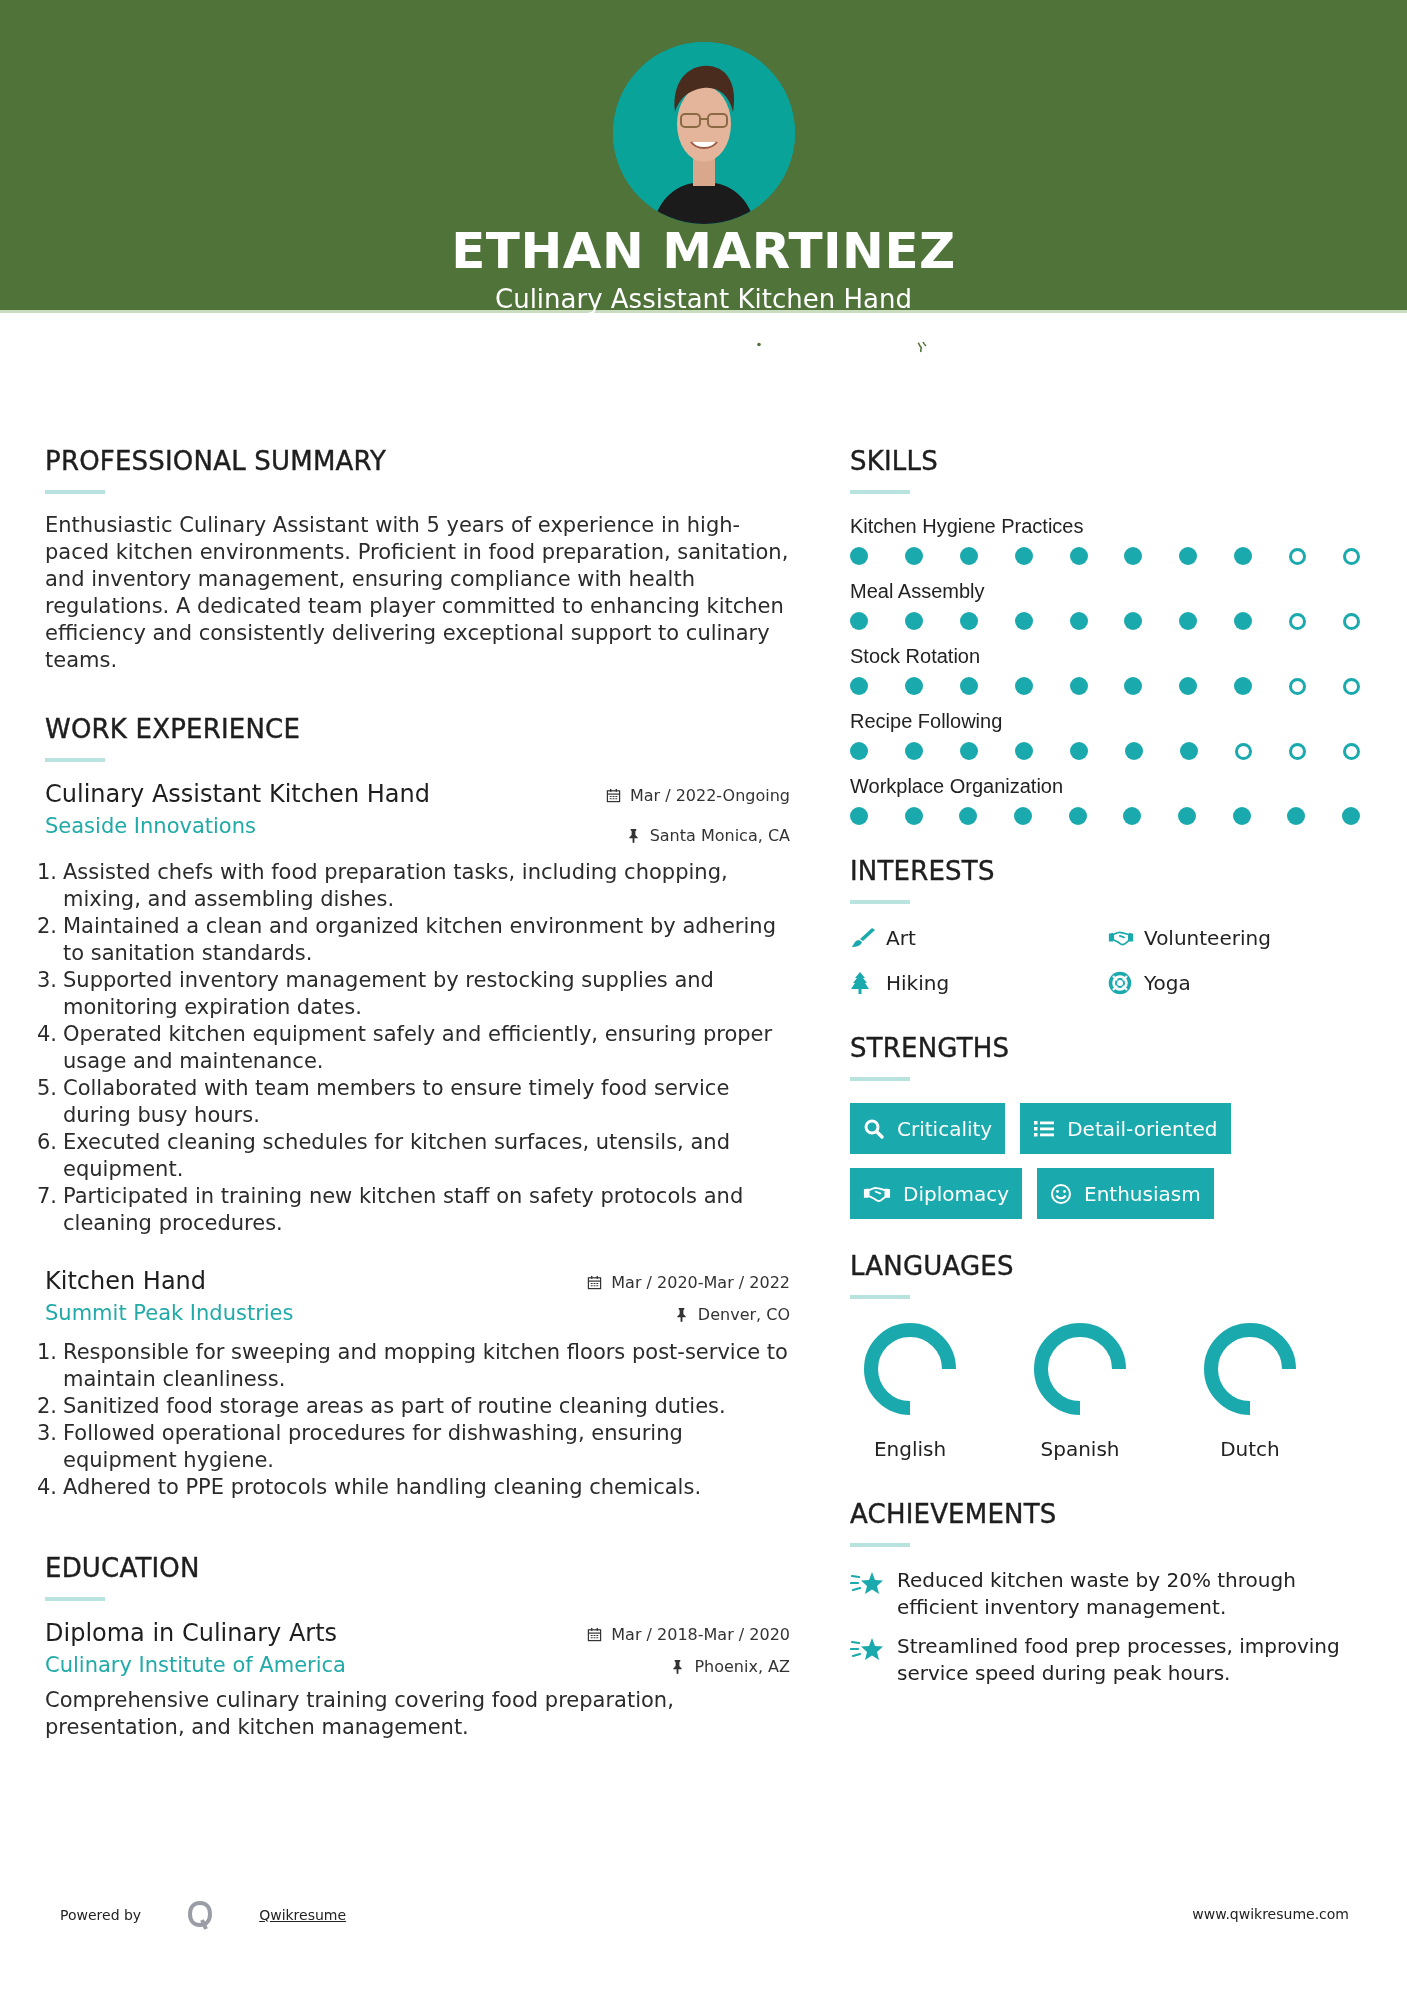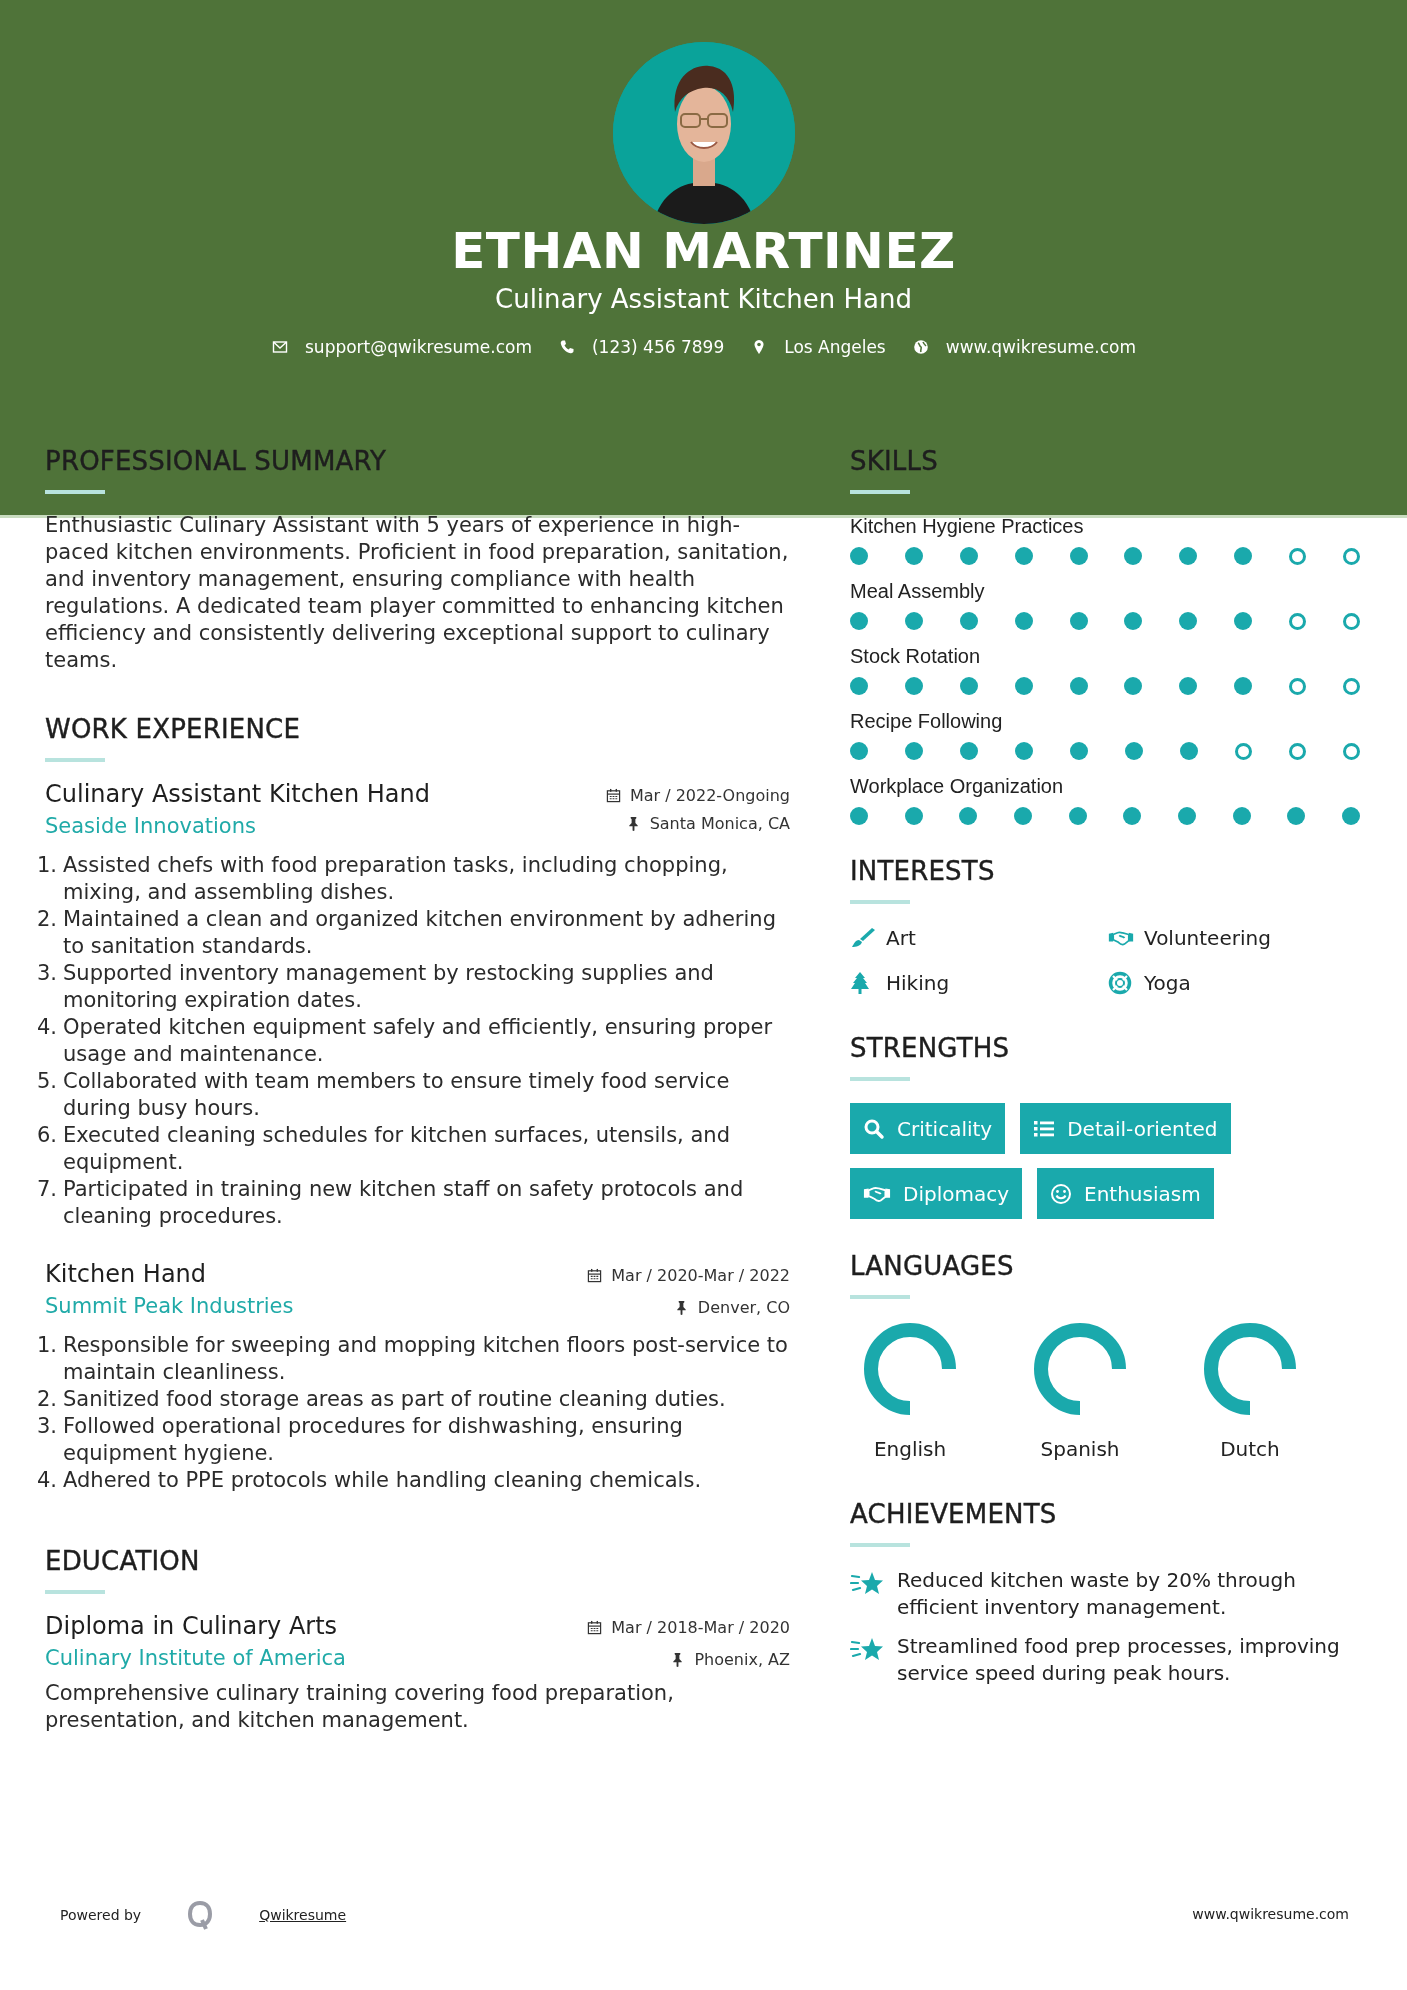--- a/index.html
+++ b/index.html
@@ -1,19 +1,19 @@
 <!DOCTYPE html>
 <html><head>
 <meta charset="utf-8">
 <style>
   * { box-sizing: border-box; margin: 0; padding: 0; }
   html, body { width: 1407px; height: 1990px; background: #ffffff; }
   body { font-family: "Liberation Sans", "DejaVu Sans", sans-serif; color: #222; position: relative; overflow: hidden; }
 
-  .header { position: absolute; left: 0; top: 0; width: 1407px; height: 518px; background: #4f7339; border-bottom: 3px solid #c9dcc0; }
+  .header { position: absolute; left: 0; top: 0; width: 1407px; height: 313px; background: #4f7339; border-bottom: 3px solid #c9dcc0; }
   .photo { position: absolute; left: 613px; top: 42px; width: 182px; height: 182px; border-radius: 50%; background: #0aa39a; overflow: hidden; }
   .photo svg { width: 100%; height: 100%; display: block; }
   .name { position: absolute; left: 0; width: 1407px; top: 222px; text-align: center; color: #fff; font-family: "DejaVu Sans", sans-serif; font-weight: bold; font-size: 50px; letter-spacing: 0.5px; }
   .subtitle { position: absolute; left: 0; width: 1407px; top: 284px; text-align: center; color: #fff; font-size: 26px; font-family: "DejaVu Sans", sans-serif; }
   .contacts { position: absolute; left: 0; width: 1407px; top: 337px; display: flex; justify-content: center; align-items: center; gap: 0; color: #fff; font-size: 17px; font-family: "DejaVu Sans", sans-serif; }
   .contact { display: flex; align-items: center; margin: 0 13px; }
   .contact .ic { width: 18px; height: 18px; margin-right: 16px; display: inline-flex; align-items: center; justify-content: center; }
   .contact .ic svg { width: 16px; height: 16px; }
 
   .col-left { position: absolute; left: 45px; top: 446px; width: 745px; }
@@ -141,21 +141,21 @@
               <line x1="1.5" y1="6.5" x2="14.5" y2="6.5" stroke="#333" stroke-width="1.3"></line>
               <line x1="5" y1="1" x2="5" y2="4" stroke="#333" stroke-width="1.5"></line>
               <line x1="11" y1="1" x2="11" y2="4" stroke="#333" stroke-width="1.5"></line>
               <path d="M4 9h2M7 9h2M10 9h2M4 11.5h2M7 11.5h2M10 11.5h2" stroke="#333" stroke-width="1.2"></path>
             </svg>
           <span>Mar / 2022-Ongoing</span>
         </div>
       </div>
       <div class="job-head" style="margin-top:6px;">
         <div class="job-company">Seaside Innovations</div>
-        <div class="meta" style="margin-top:0;">
+        <div class="meta" style="margin-top:12px;">
           <svg viewBox="0 0 16 16">
               <path d="M5 1h6v1.5l-1 1v4l2.5 2.5v1H9v4.5l-1 0.5-1-0.5V11H3.5v-1L6 7.5v-4l-1-1z" fill="#333"></path>
             </svg>
           <span>Santa Monica, CA</span>
         </div>
       </div>
       <ol class="job-list">
         <li><span class="num">1.</span><span>Assisted chefs with food preparation tasks, including chopping, mixing, and assembling dishes.</span></li>
         <li><span class="num">2.</span><span>Maintained a clean and organized kitchen environment by adhering to sanitation standards.</span></li>
         <li><span class="num">3.</span><span>Supported inventory management by restocking supplies and monitoring expiration dates.</span></li>

